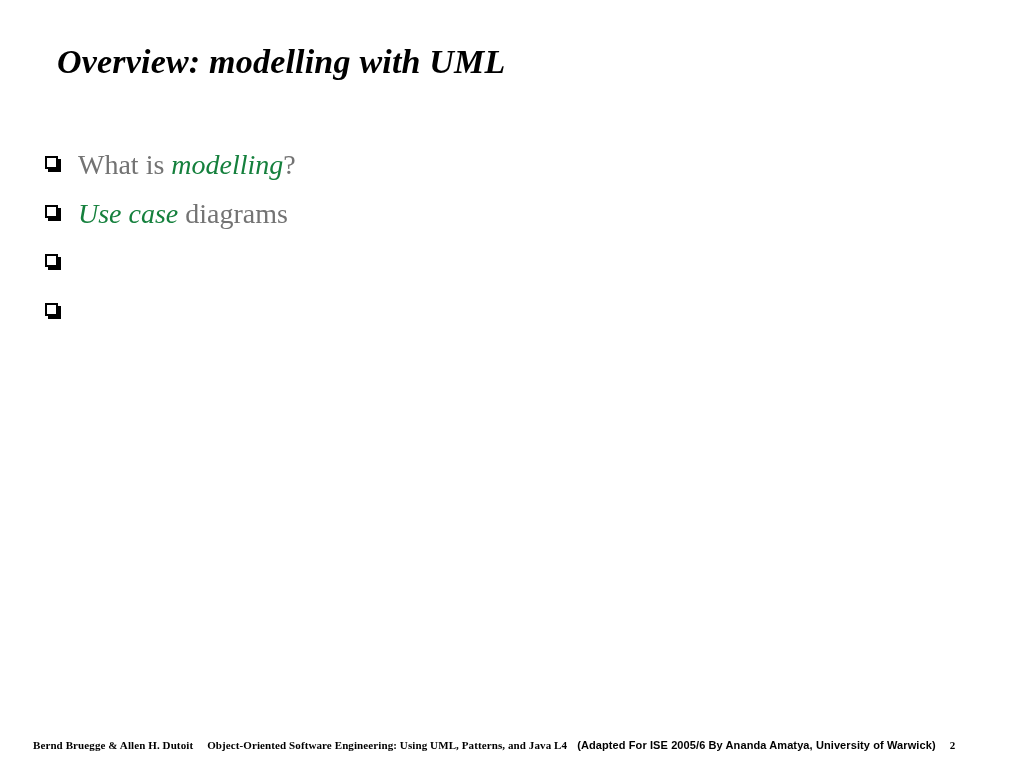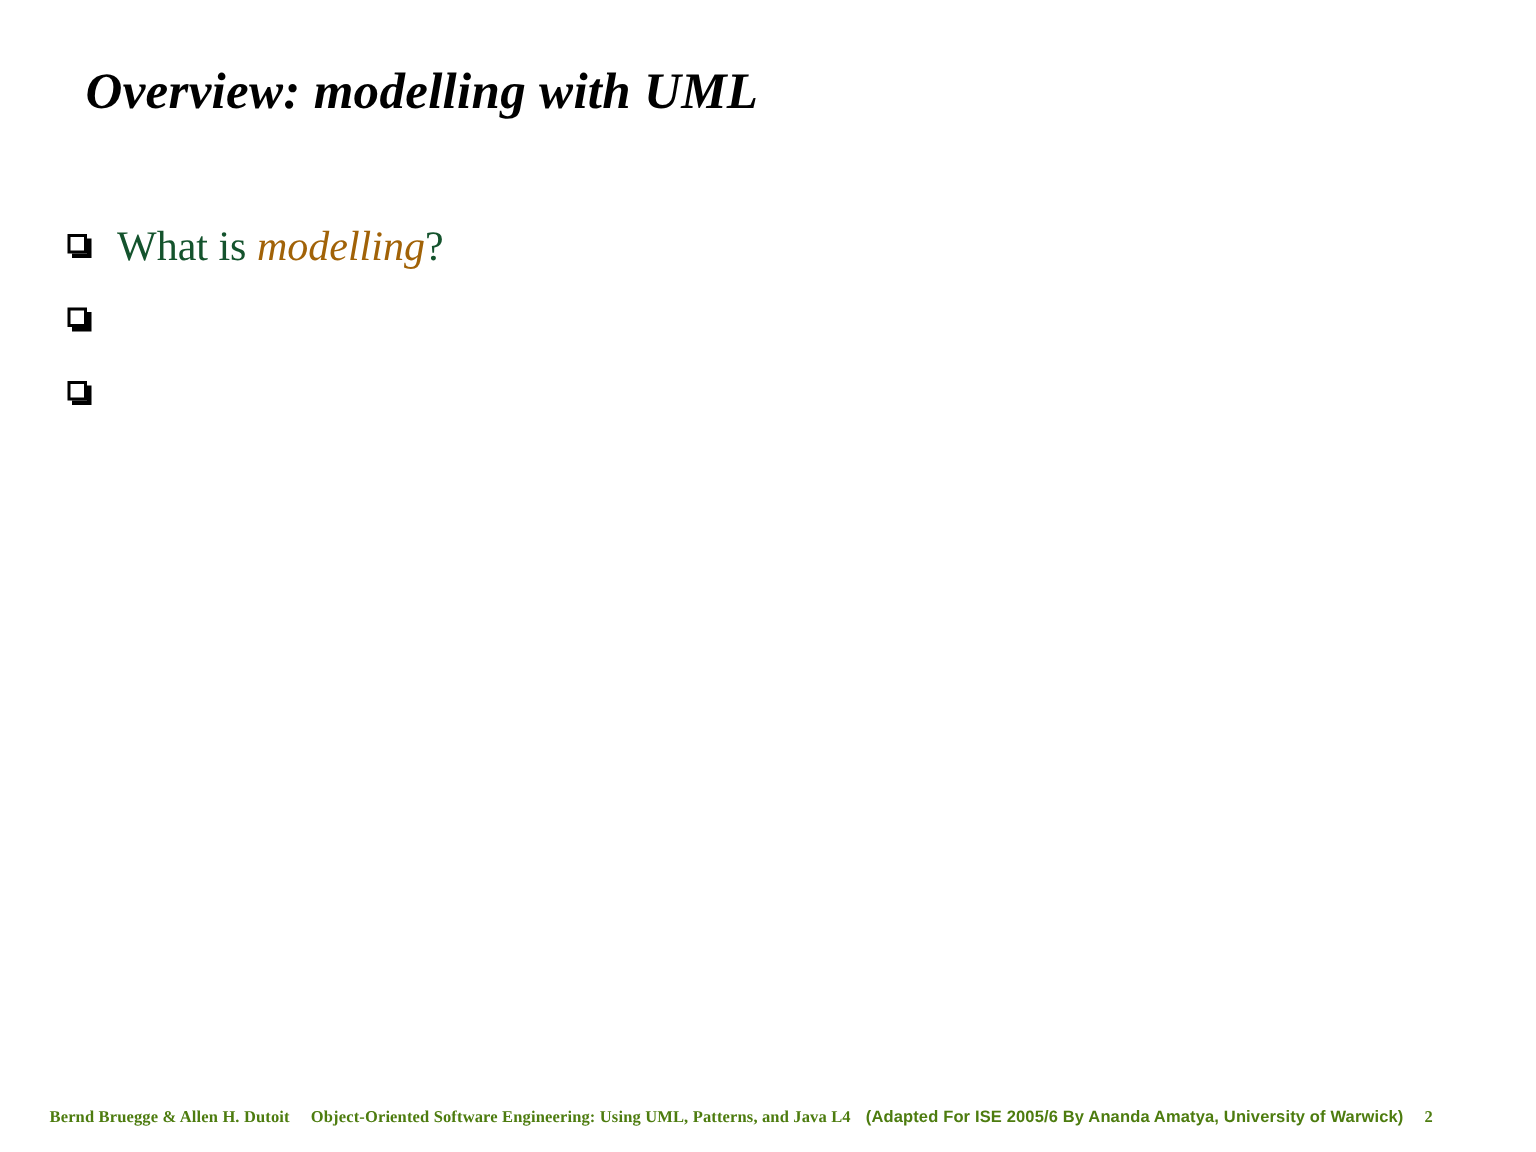--- a/index.html
+++ b/index.html
@@ -69,38 +69,38 @@
     background: #ffffff;
     box-shadow: 3px 3px 0 0 #000000;
     box-sizing: border-box;
   }
 
   .bullet-text {
     display: inline;
   }
 
   .em-red {
-    color: #a16207;
+    color: #15803d;
     font-style: italic;
   }
 
   .plain {
-    color: #14532d;
+    color: #737373;
     font-style: normal;
   }
 
   
   .footer {
     position: absolute;
     left: 33px;
     top: 735px;
     right: 20px;
     height: 18px;
     white-space: nowrap;
-    color: #4d7c0f;
+    color: #000000;
   }
 
   .footer-authors {
     font-family: "Liberation Serif", "DejaVu Serif", serif;
     font-weight: bold;
     font-size: 11px;
     letter-spacing: 0.1px;
   }
 
   .footer-book {
@@ -134,20 +134,24 @@
   <div class="slide-title">Overview: modelling with UML</div>
 
   <ul class="bullet-list">
 
     <li class="bullet-item">
       <span class="bullet-marker"></span>
       <span class="bullet-text"><span class="plain">What is </span><span class="em-red">modelling</span><span class="plain">?</span></span>
     </li>
 
 
+    <li class="bullet-item">
+      <span class="bullet-marker"></span>
+      <span class="bullet-text"><span class="plain"></span><span class="em-red">Use case</span><span class="plain"> diagrams</span></span>
+    </li>
 
     <li class="bullet-item">
       <span class="bullet-marker"></span>
     </li>
 
     <li class="bullet-item">
       <span class="bullet-marker"></span>
     </li>
 
 

